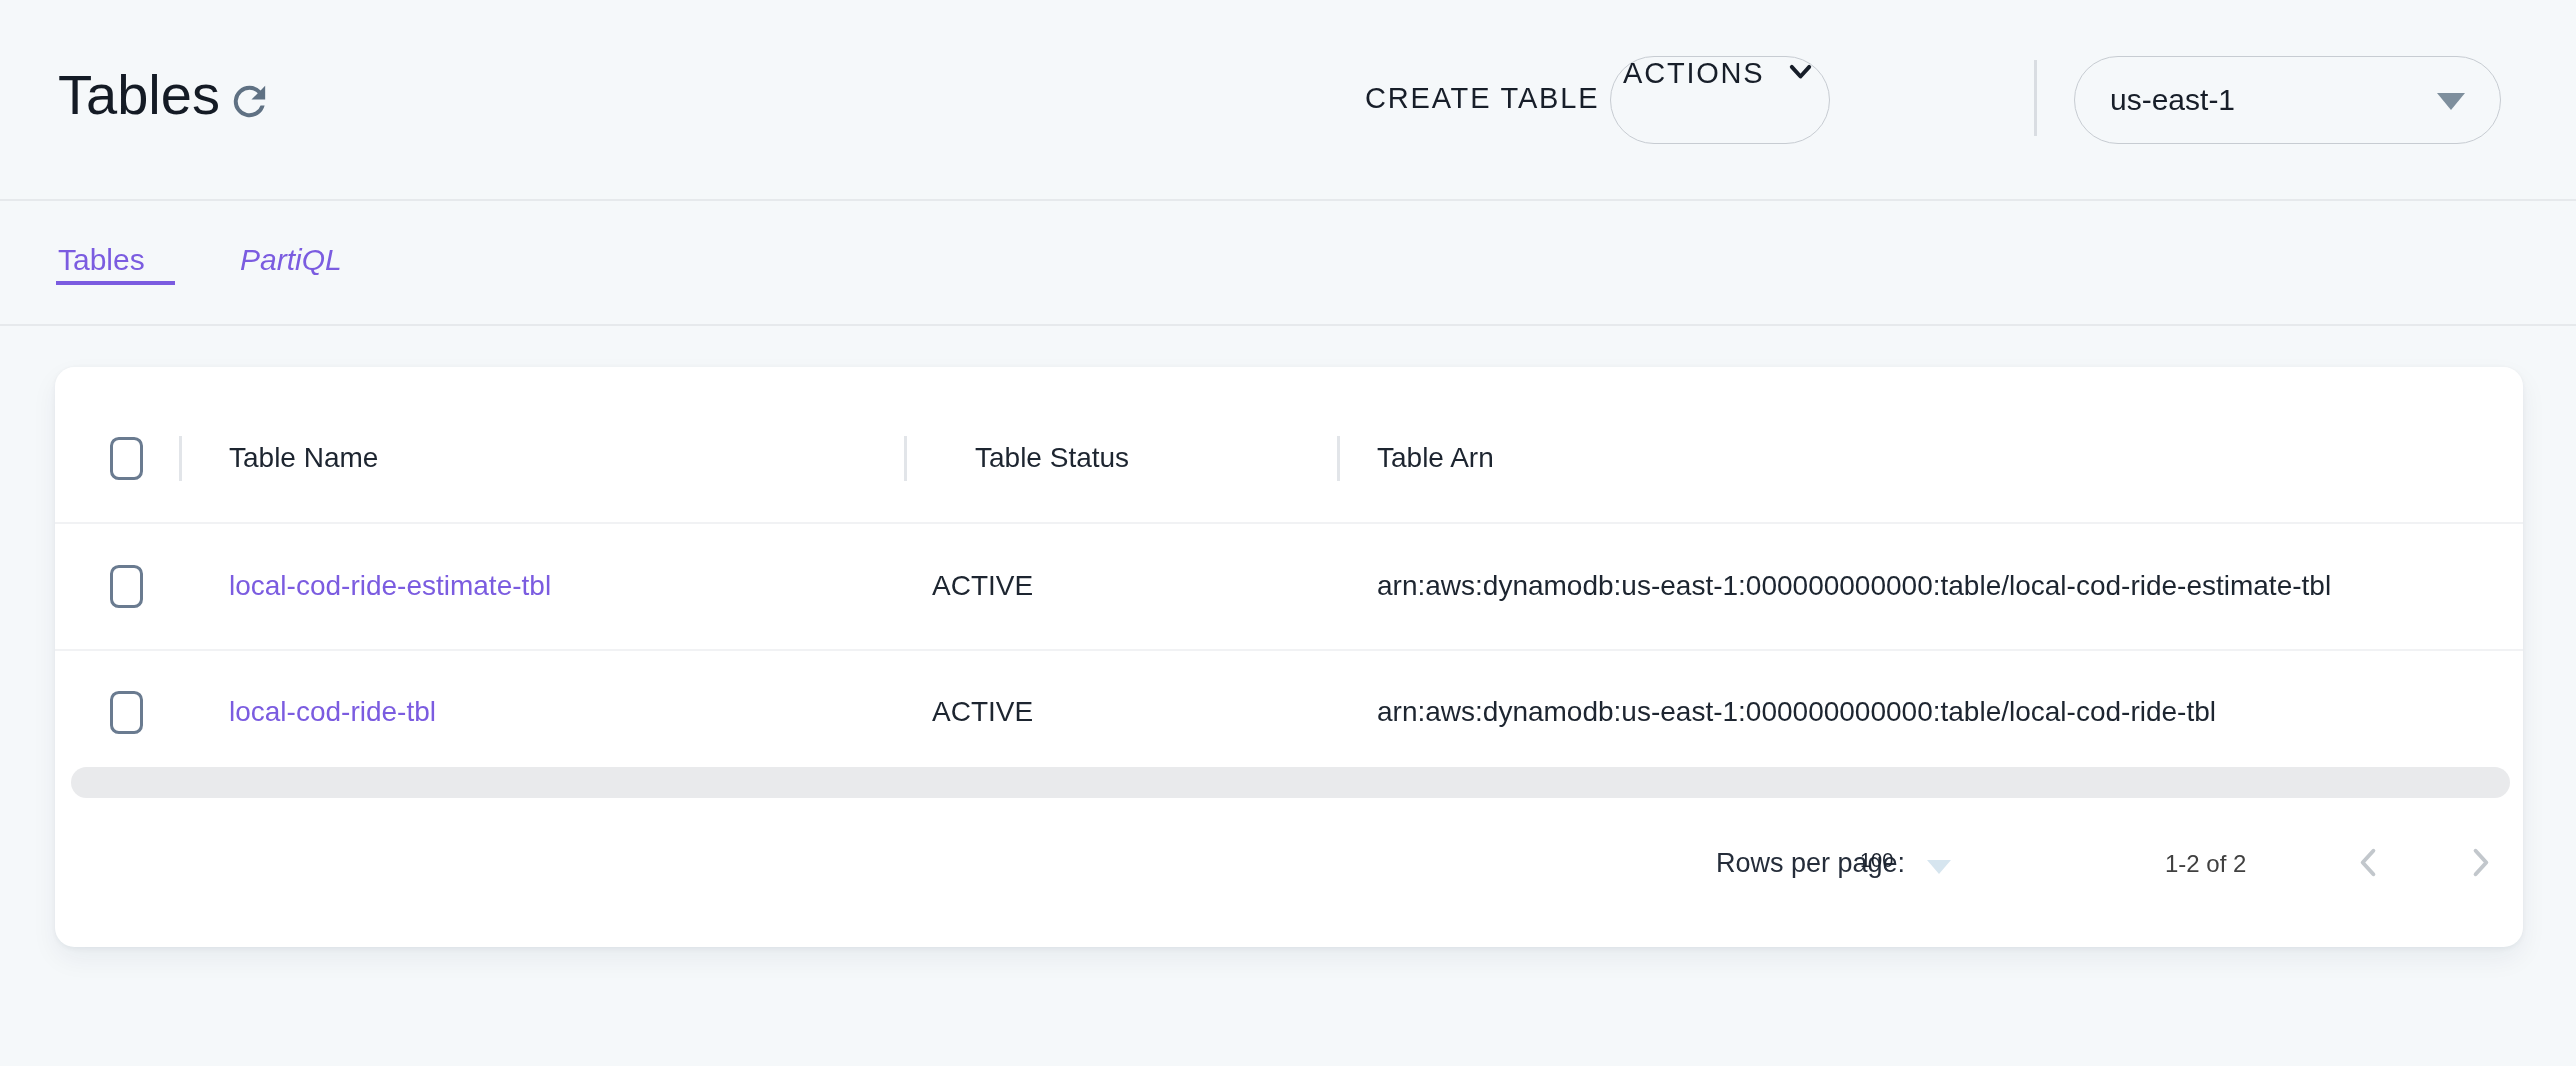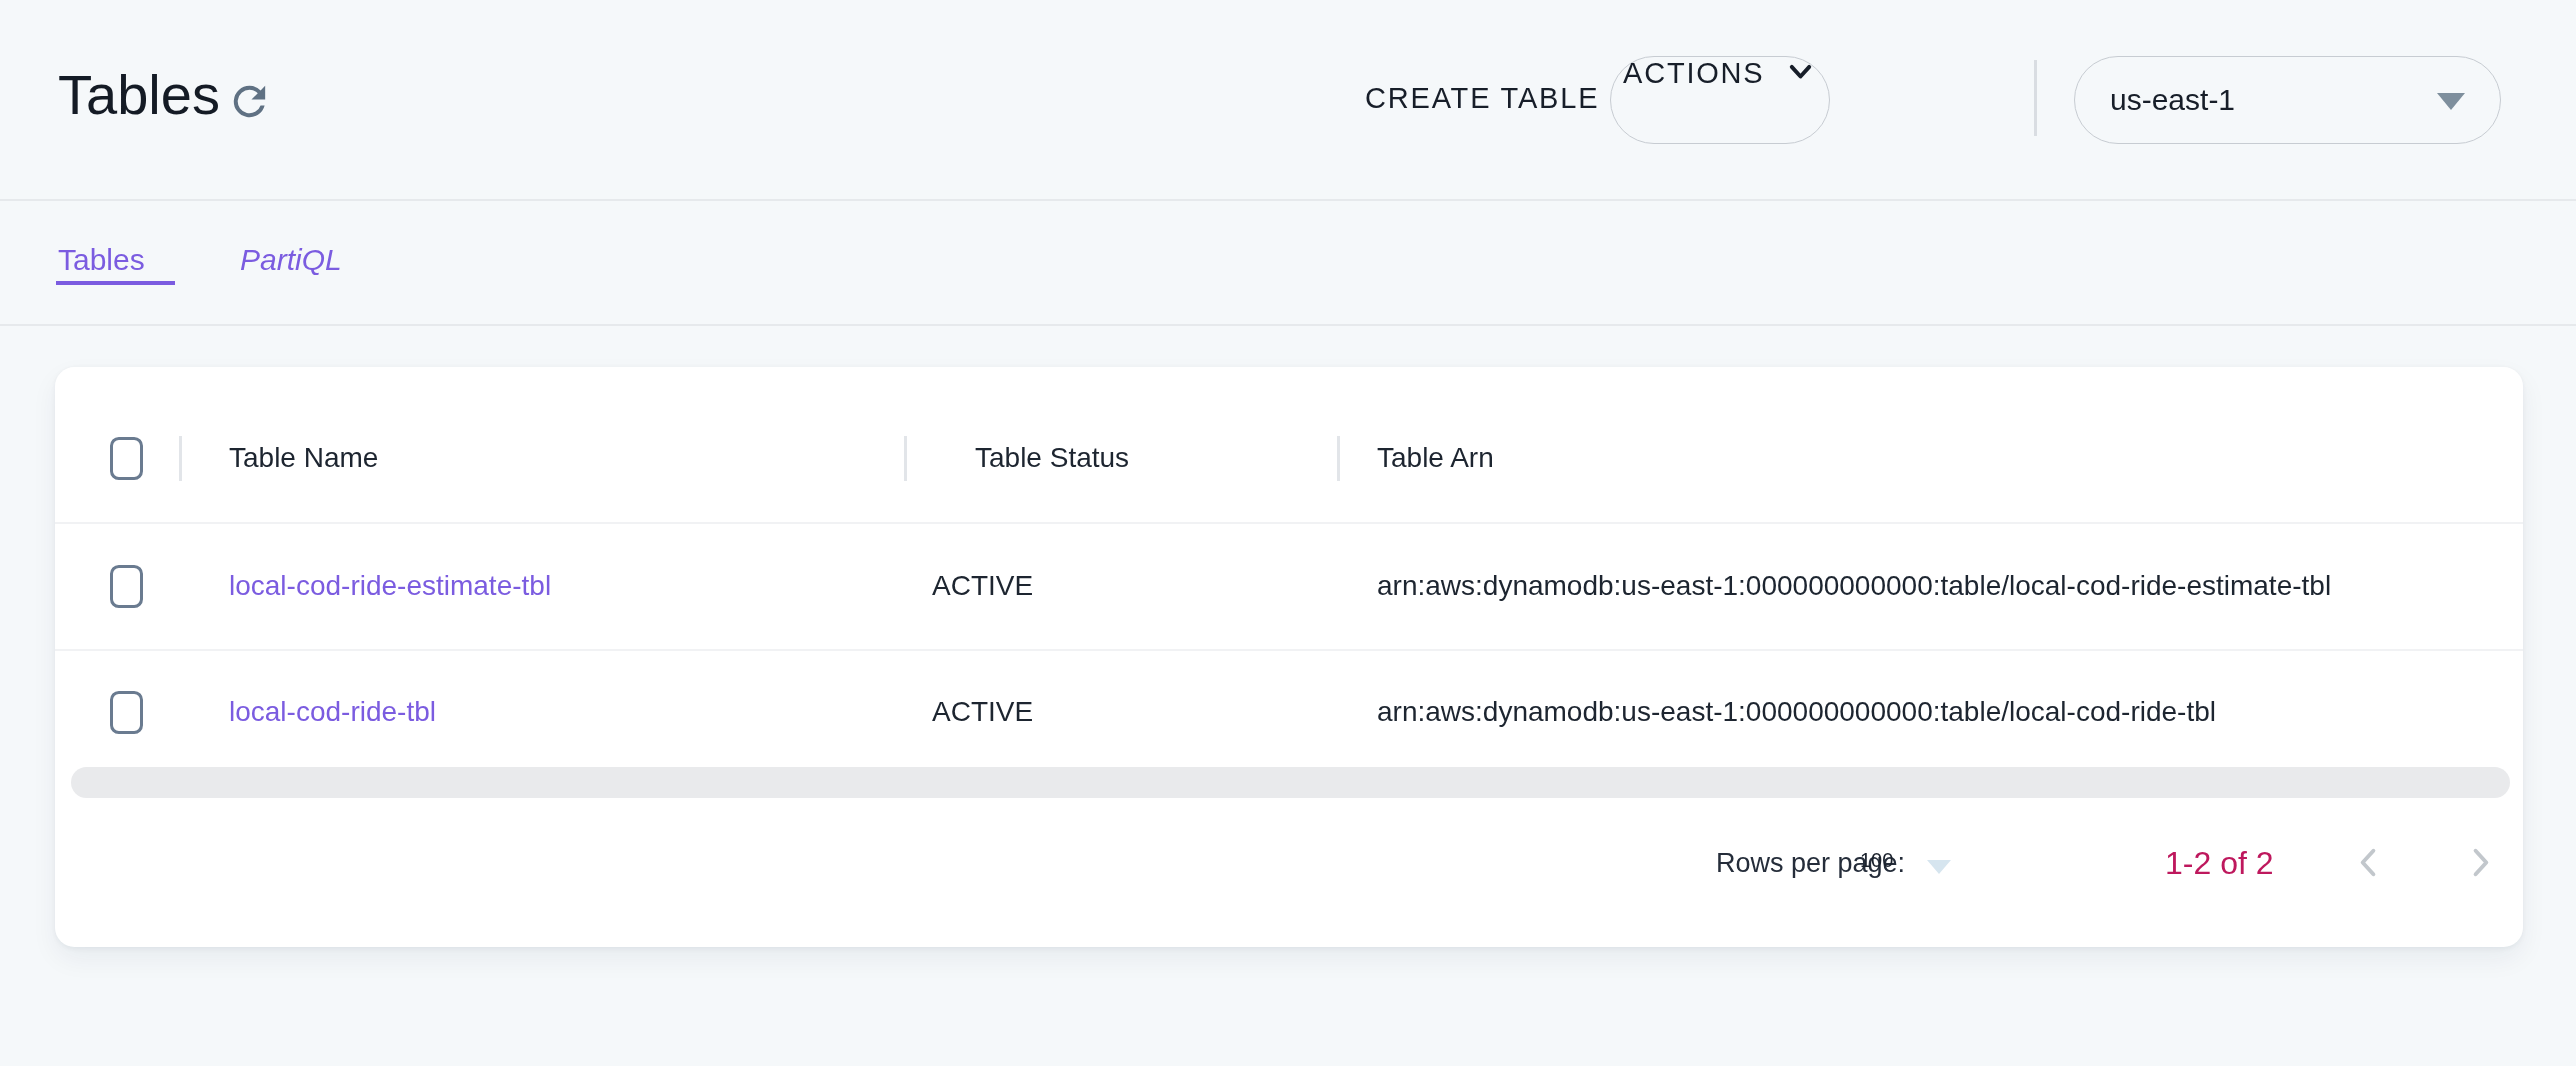--- a/index.html
+++ b/index.html
@@ -37,21 +37,21 @@
   .cell{font-size:28px;line-height:33px;color:#1d2530;white-space:nowrap;}
   .link{font-size:28px;line-height:33px;color:#7b5ce0;cursor:pointer;white-space:nowrap;}
   .row-line{left:0;width:2468px;height:1.9px;background:#f1f2f4;}
   .scrollbar{left:15.6px;top:400px;width:2439px;height:31px;border-radius:15.6px;background:#e9eaec;cursor:pointer;}
 
   
   .pg-label{font-size:27px;line-height:33px;color:#252d3a;white-space:nowrap;}
   .pg-value{font-size:20px;line-height:37px;color:#1a212c;cursor:pointer;}
   .pg-caret{width:0;height:0;border-left:12.7px solid transparent;border-right:12.7px solid transparent;
             border-top:14.6px solid #d6e5ef;}
-  .pg-range{font-size:32px;line-height:33px;color:#be185d;white-space:nowrap;}
+  .pg-range{font-size:24px;line-height:33px;color:#404040;white-space:nowrap;}
   .pg-nav{width:39px;height:39px;cursor:pointer;}
 </style>
 </head>
 <body>
 
 <div class="canvas">
 
   <div class="abs page-title">Tables</div>
 
   <div class="abs refresh-btn">

